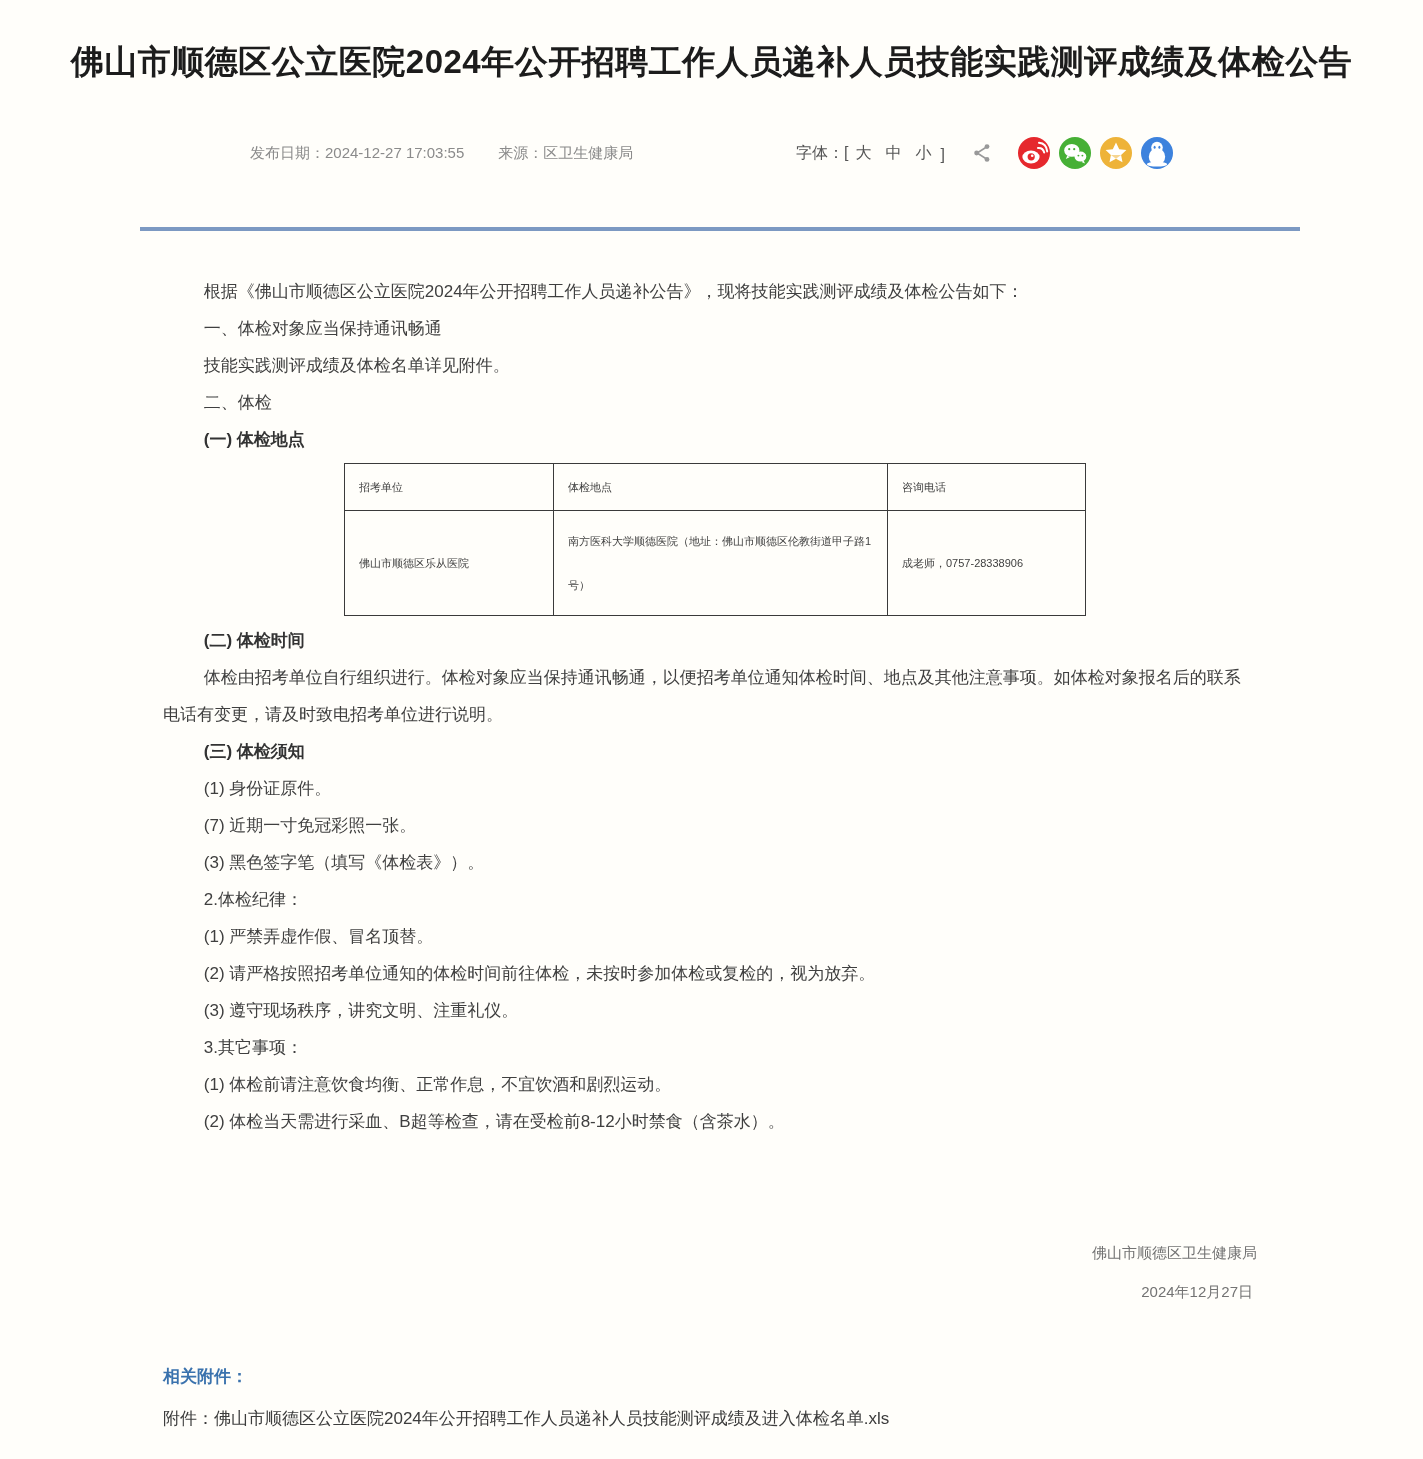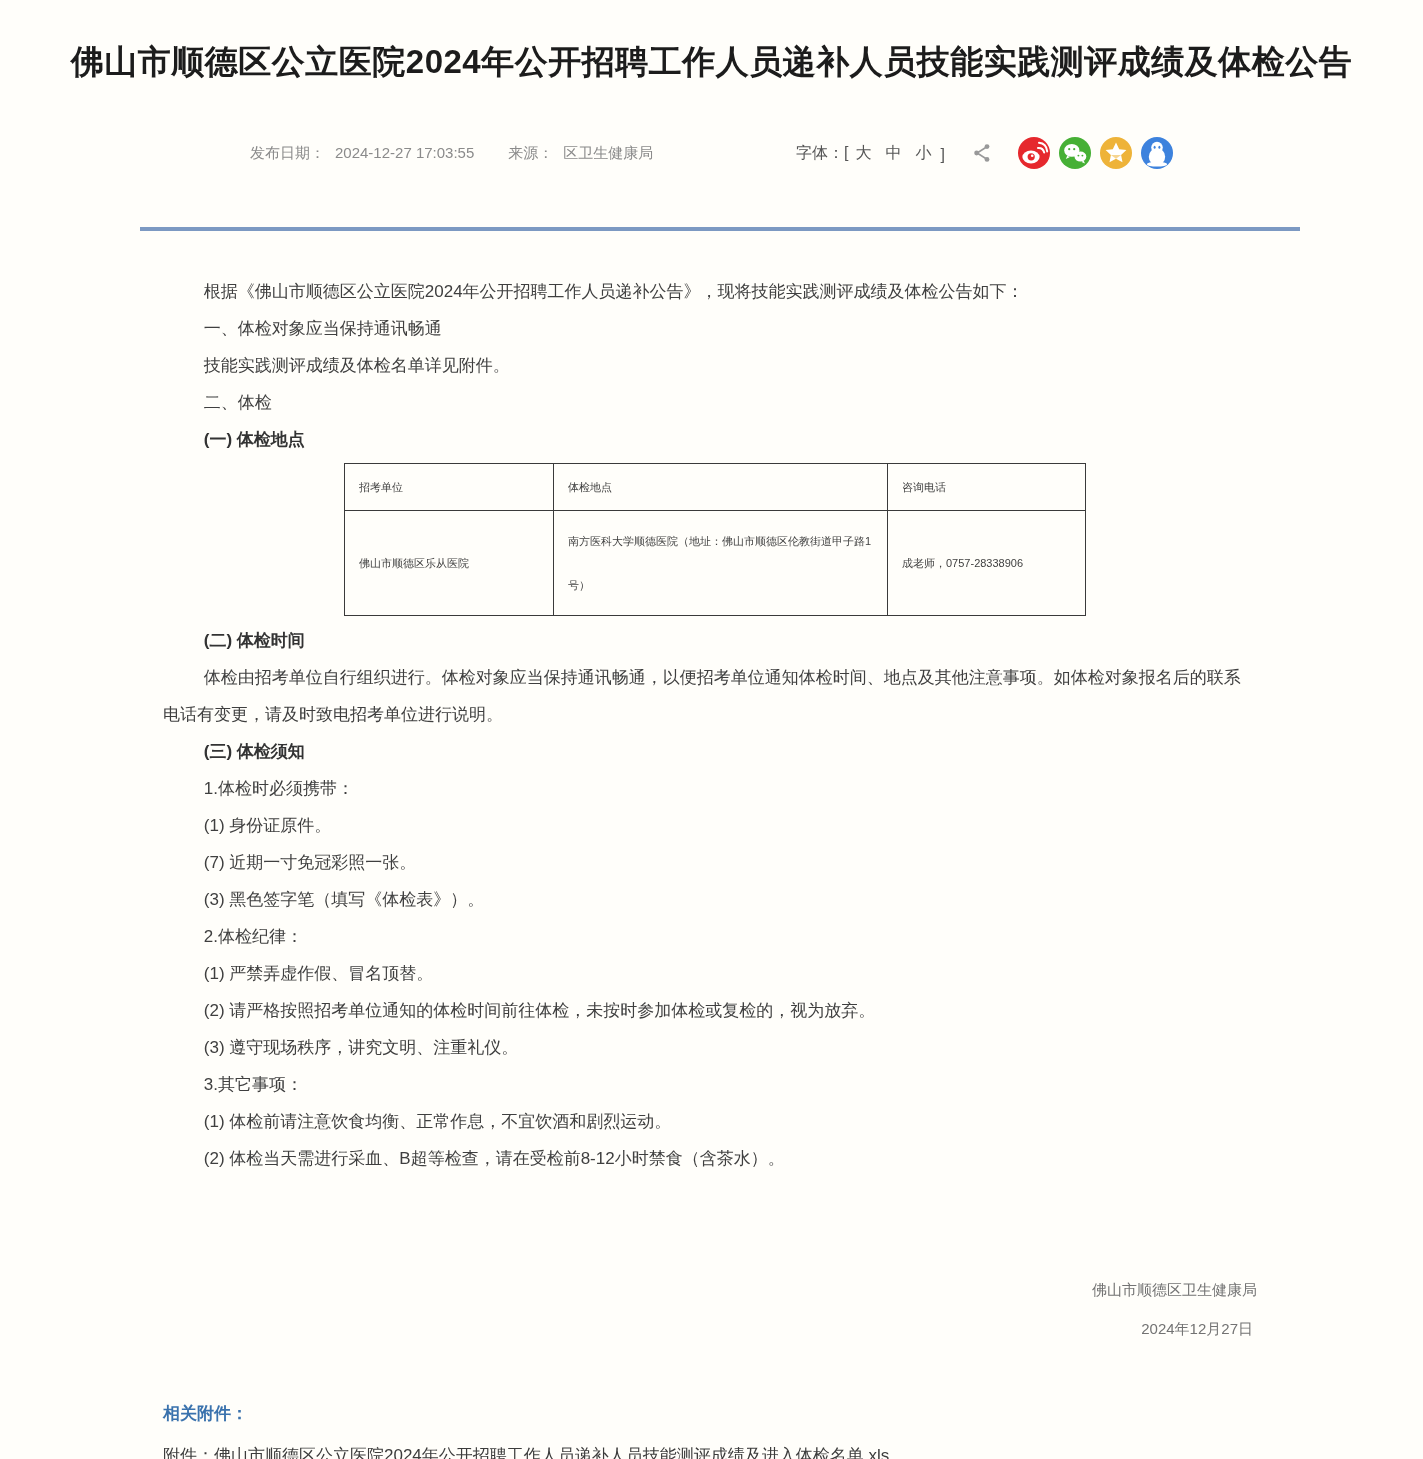--- a/index.html
+++ b/index.html
@@ -26,21 +26,21 @@
   .meta-row {
     margin-top: 52px;
     padding: 0 250px 0 250px;
     display: flex;
     justify-content: space-between;
     align-items: center;
     font-size: 15px;
     color: #8b8b8b;
   }
   .meta-left { display: flex; white-space: nowrap; }
-  .meta-left .v { margin-left: 10px; }
+  .meta-left .v { margin-left: 0; }
   .meta-gap { display: inline-block; width: 34px; }
   .meta-right { display: flex; align-items: center; }
   .font-controls { color: #555; font-size: 16px; display: flex; align-items: flex-end; }
   .font-controls a {
     color: #555; text-decoration: none; margin: 0 7px; cursor: pointer;
   }
   .font-controls .bracket { margin-left: 2px; }
   .share-glyph { margin-left: 26px; margin-right: 16px; display: inline-flex; cursor: pointer; }
   .sicon {
     width: 32px; height: 32px; margin-left: 9px; cursor: pointer; display: inline-block;
@@ -198,21 +198,20 @@
           <td>佛山市顺德区乐从医院</td>
           <td>南方医科大学顺德医院（地址：佛山市顺德区伦教街道甲子路1号）</td>
           <td>成老师，0757-28338906</td>
         </tr>
       </tbody>
     </table>
 
     <p class="para bold">(二) 体检时间</p>
     <p class="para">体检由招考单位自行组织进行。体检对象应当保持通讯畅通，以便招考单位通知体检时间、地点及其他注意事项。如体检对象报名后的联系电话有变更，请及时致电招考单位进行说明。</p>
     <p class="para bold">(三) 体检须知</p>
-    <p class="para">1.体检时必须携带：</p>
     <p class="para">(1) 身份证原件。</p>
     <p class="para">(7) 近期一寸免冠彩照一张。</p>
     <p class="para">(3) 黑色签字笔（填写《体检表》）。</p>
     <p class="para">2.体检纪律：</p>
     <p class="para">(1) 严禁弄虚作假、冒名顶替。</p>
     <p class="para">(2) 请严格按照招考单位通知的体检时间前往体检，未按时参加体检或复检的，视为放弃。</p>
     <p class="para">(3) 遵守现场秩序，讲究文明、注重礼仪。</p>
     <p class="para">3.其它事项：</p>
     <p class="para">(1) 体检前请注意饮食均衡、正常作息，不宜饮酒和剧烈运动。</p>
     <p class="para">(2) 体检当天需进行采血、B超等检查，请在受检前8-12小时禁食（含茶水）。</p>

